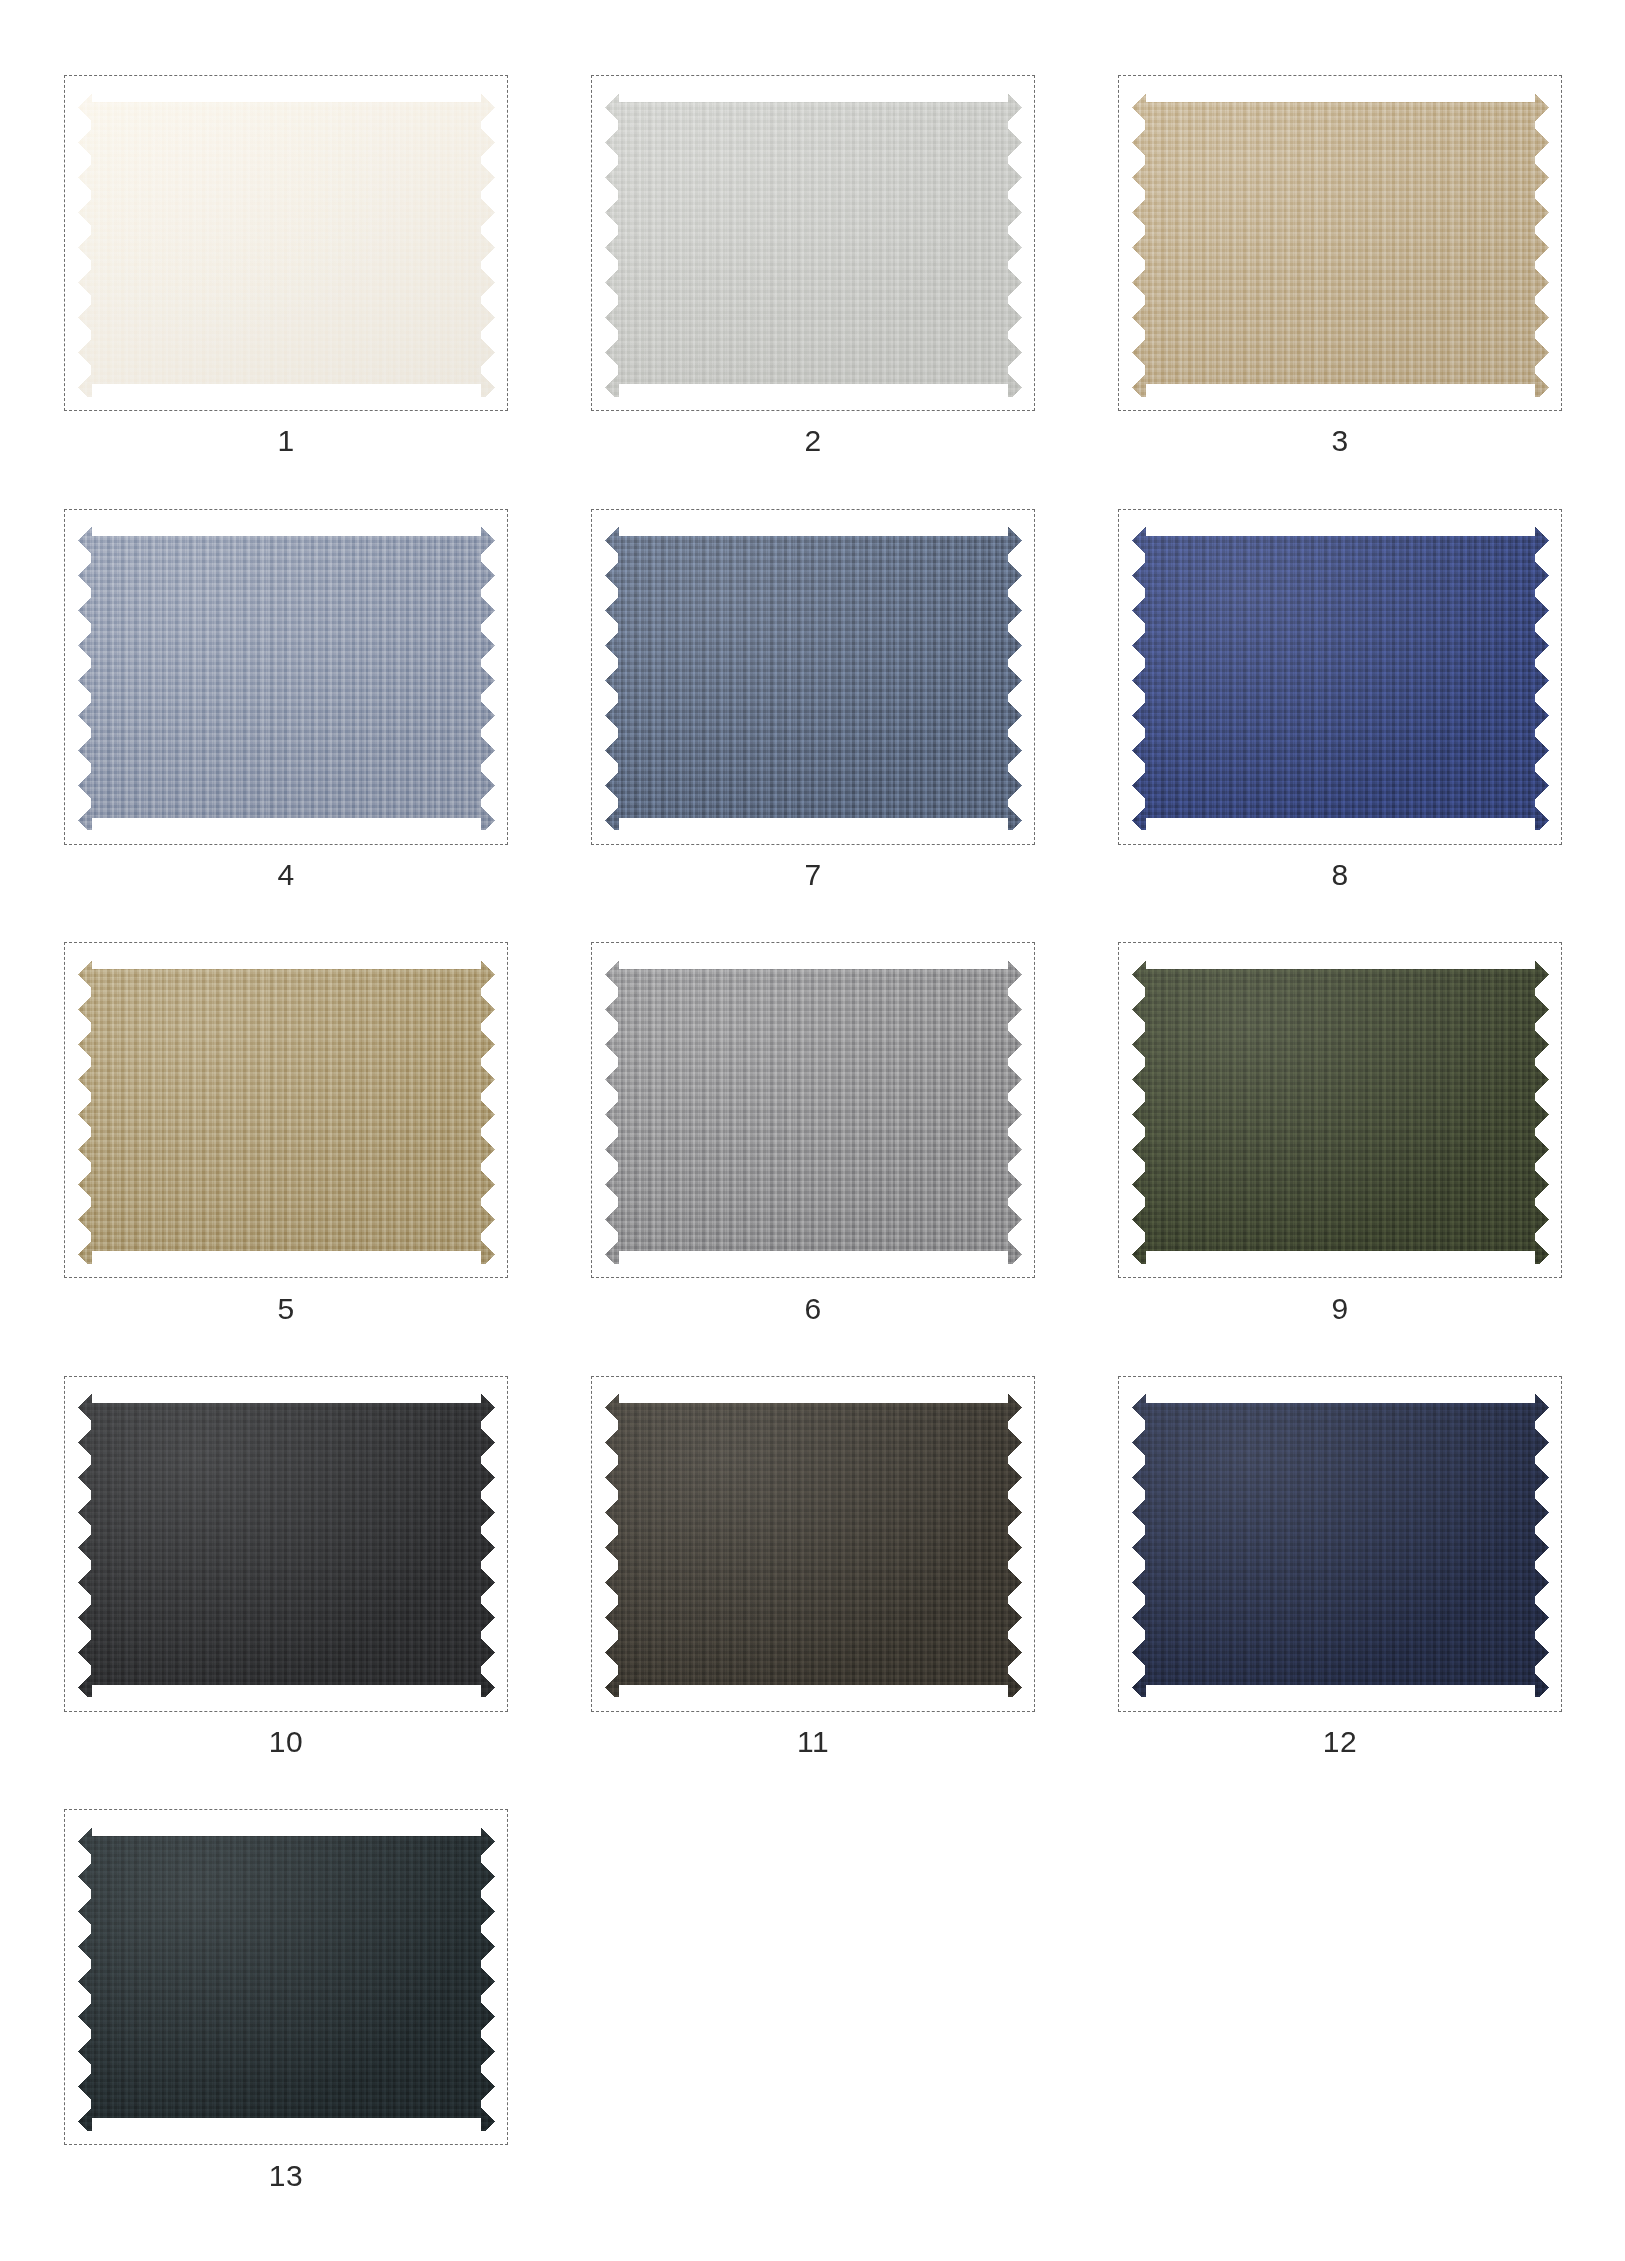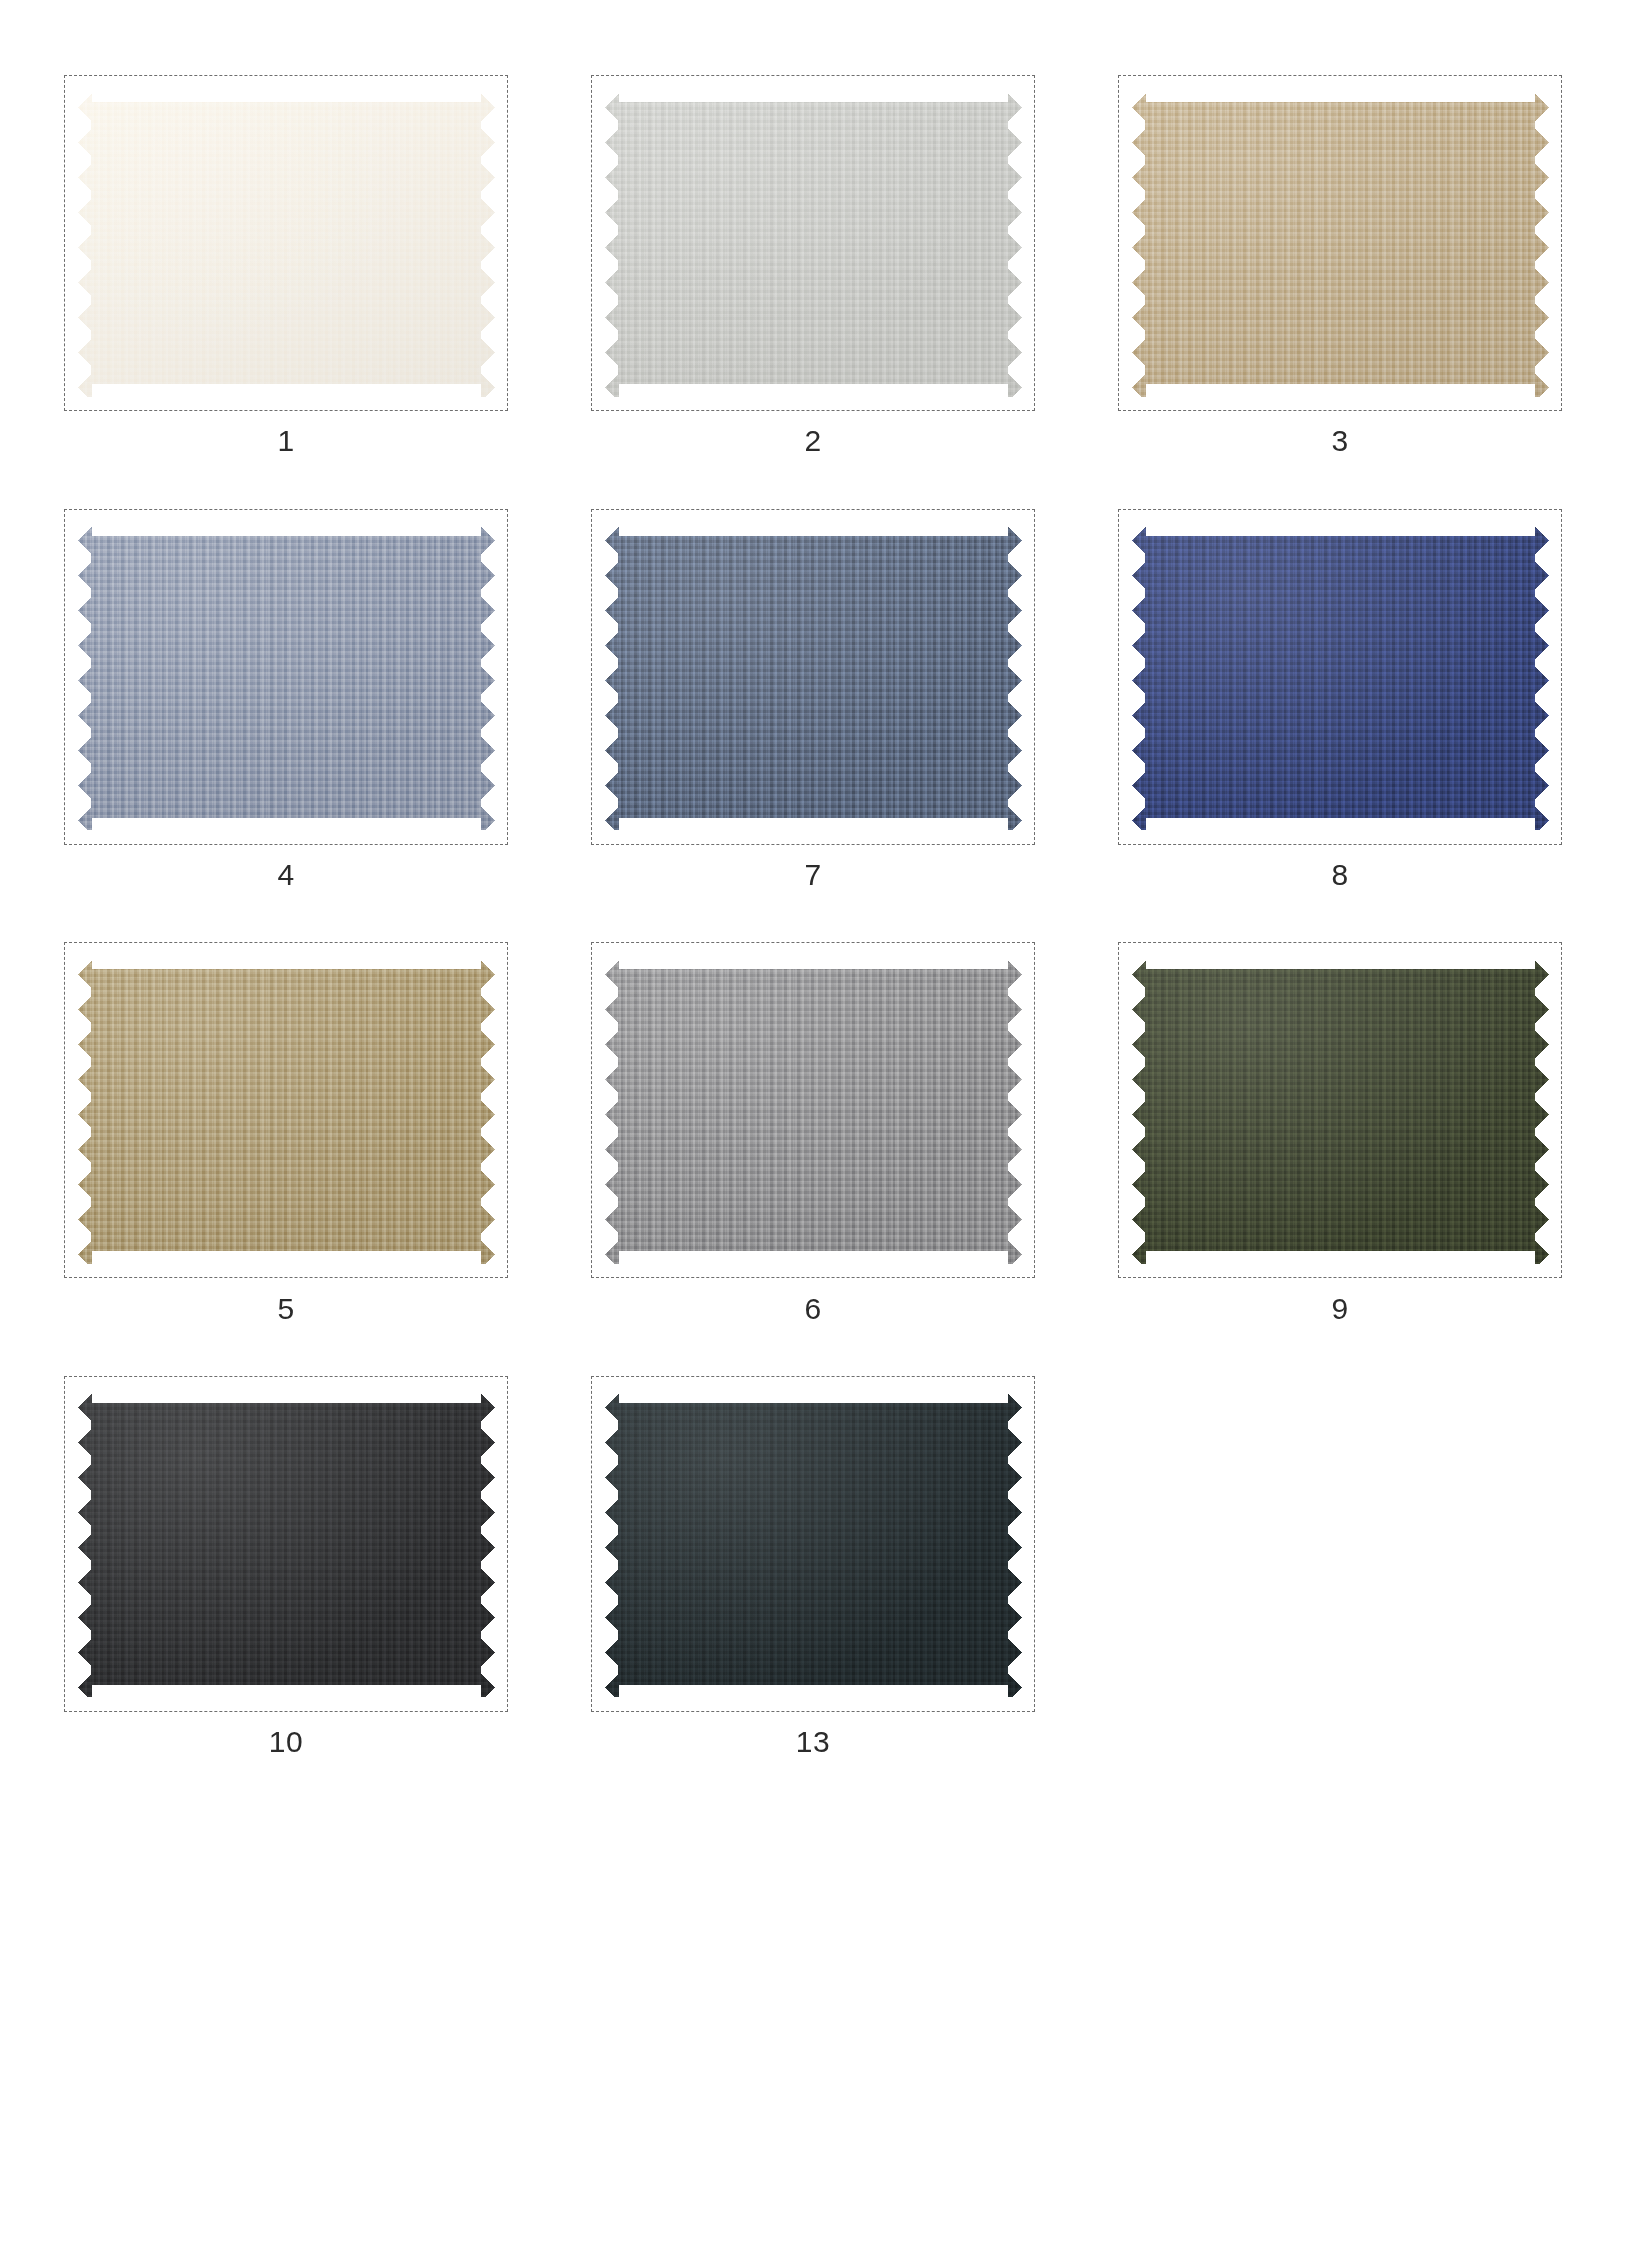--- a/index.html
+++ b/index.html
@@ -189,19 +189,31 @@
         <div class="label" style="color: rgb(43, 43, 43);">9</div>
       </div>
       <div class="cell">
         <div class="swatch-box" style="border-color: rgb(110, 110, 110);">
           <div class="swatch" style="background-color: rgb(45, 46, 48);"></div>
         </div>
         <div class="label" style="color: rgb(43, 43, 43);">10</div>
       </div>
       <div class="cell">
         <div class="swatch-box" style="border-color: rgb(110, 110, 110);">
+          <div class="swatch" style="background-color: rgb(60, 56, 48);"></div>
+        </div>
+        <div class="label" style="color: rgb(43, 43, 43);">11</div>
+      </div>
+      <div class="cell">
+        <div class="swatch-box" style="border-color: rgb(110, 110, 110);">
+          <div class="swatch" style="background-color: rgb(36, 44, 70);"></div>
+        </div>
+        <div class="label" style="color: rgb(43, 43, 43);">12</div>
+      </div>
+      <div class="cell">
+        <div class="swatch-box" style="border-color: rgb(110, 110, 110);">
           <div class="swatch" style="background-color: rgb(34, 43, 46);"></div>
         </div>
         <div class="label" style="color: rgb(43, 43, 43); text-align: center;">13</div>
       </div>
     </div>
 </div>
 
 
 </body></html>

